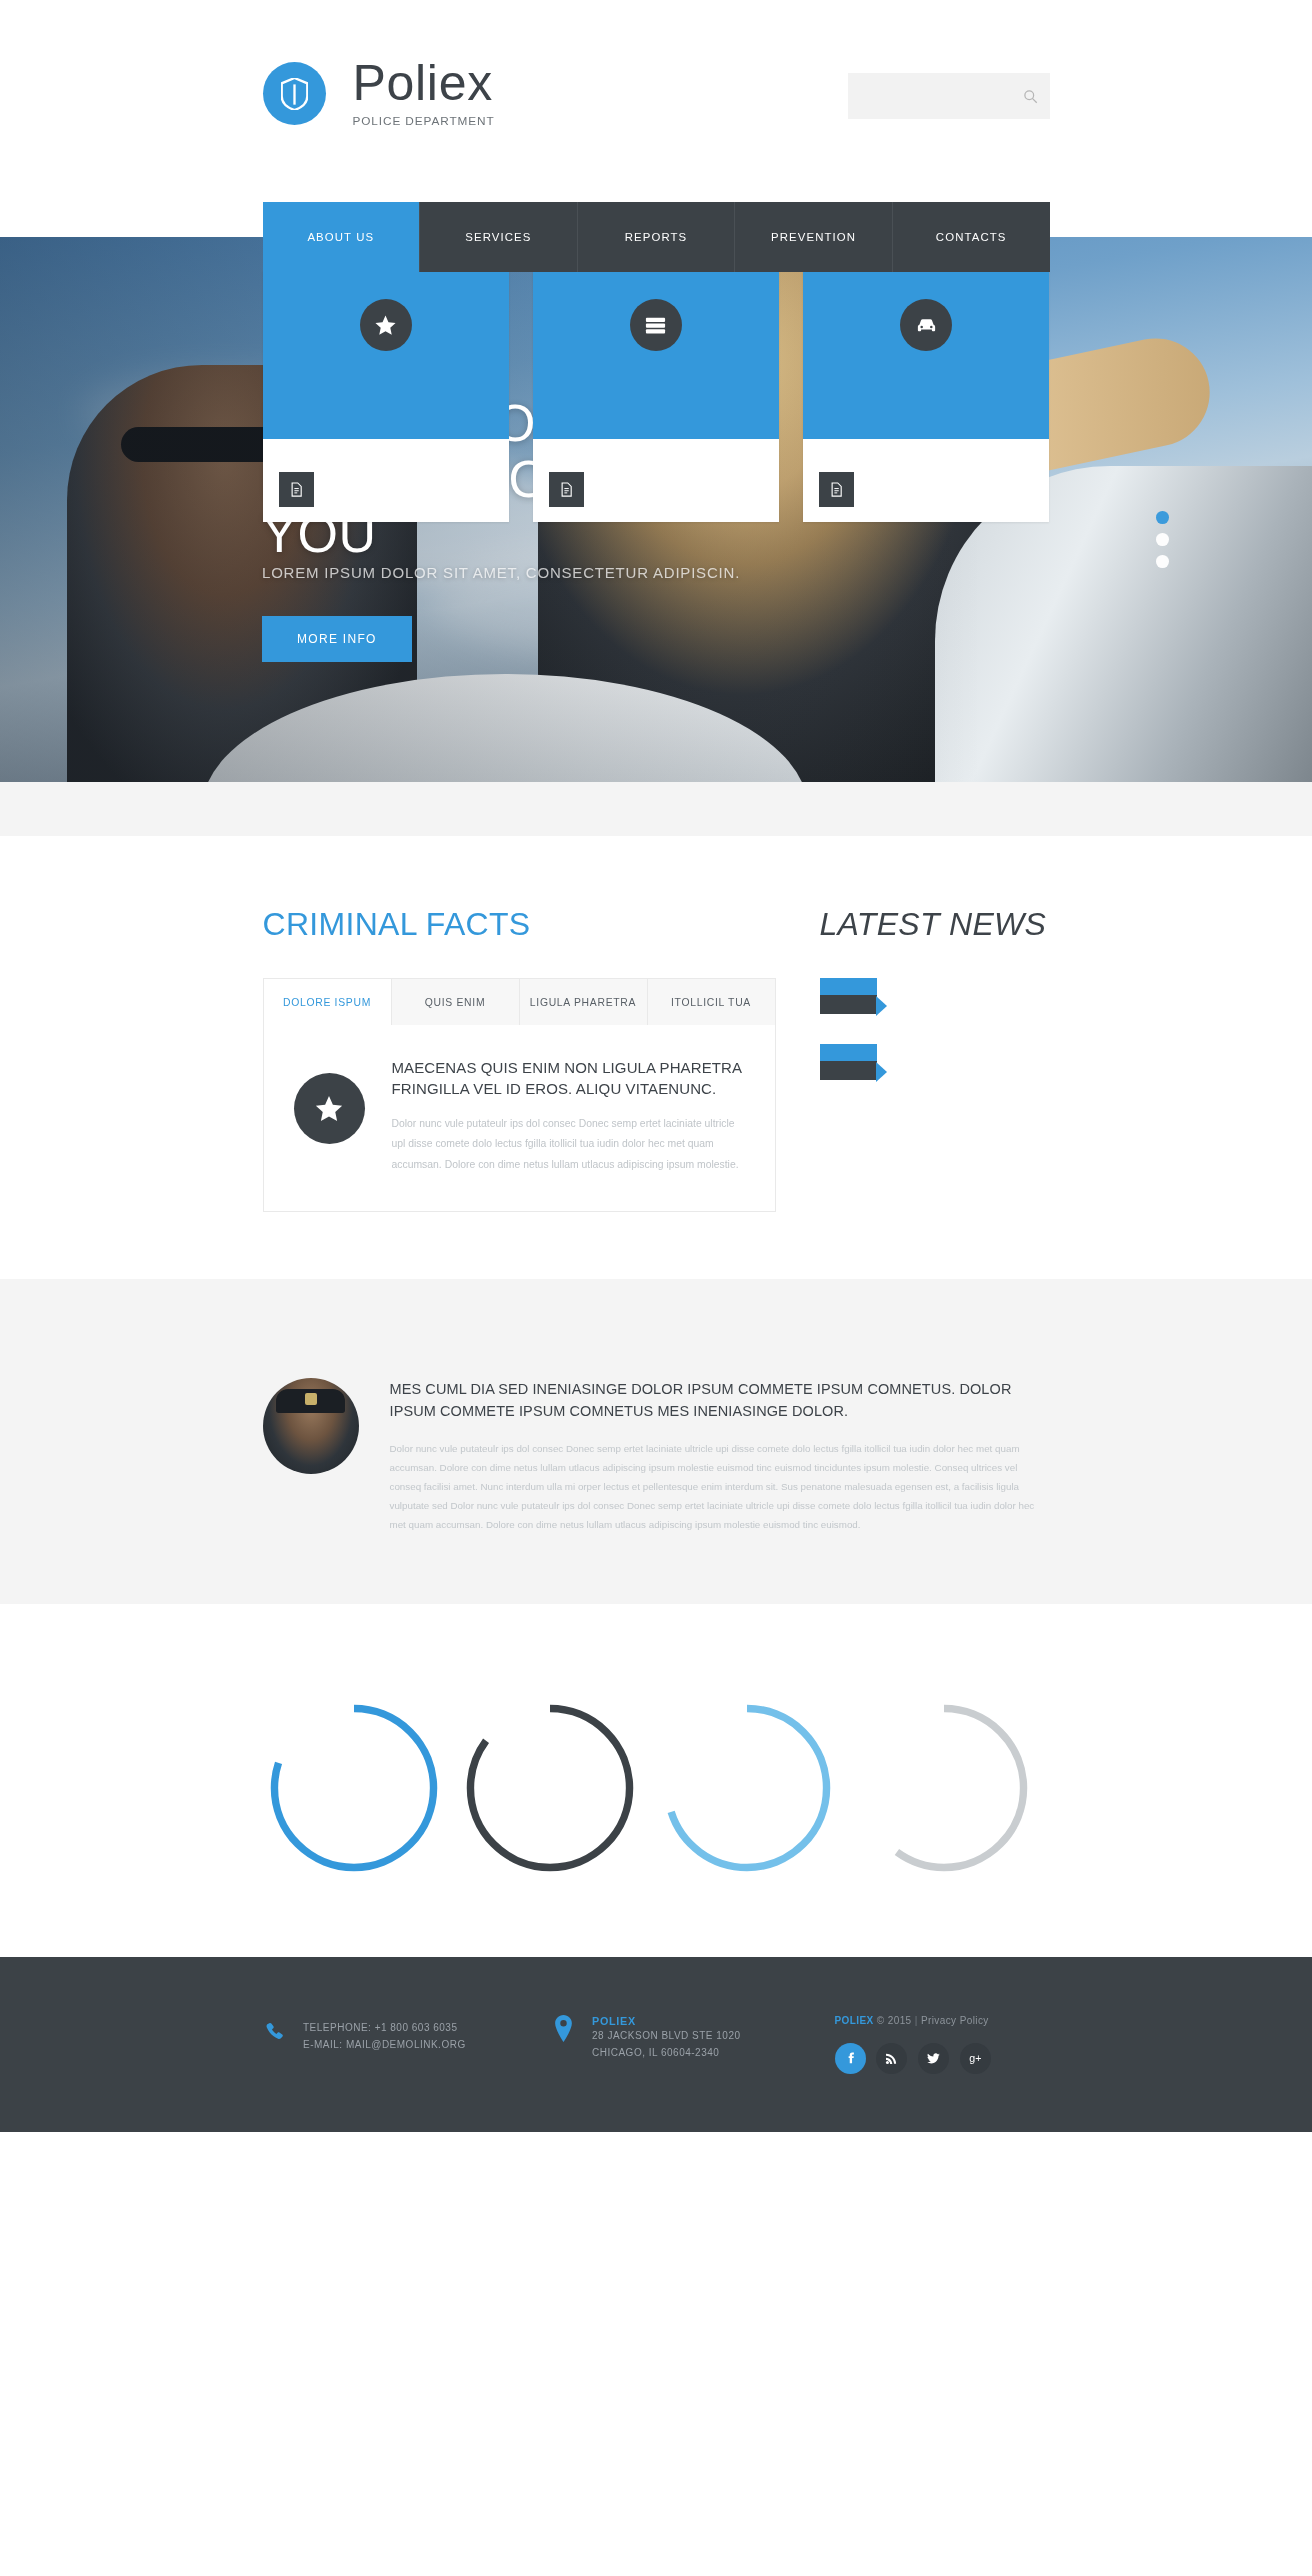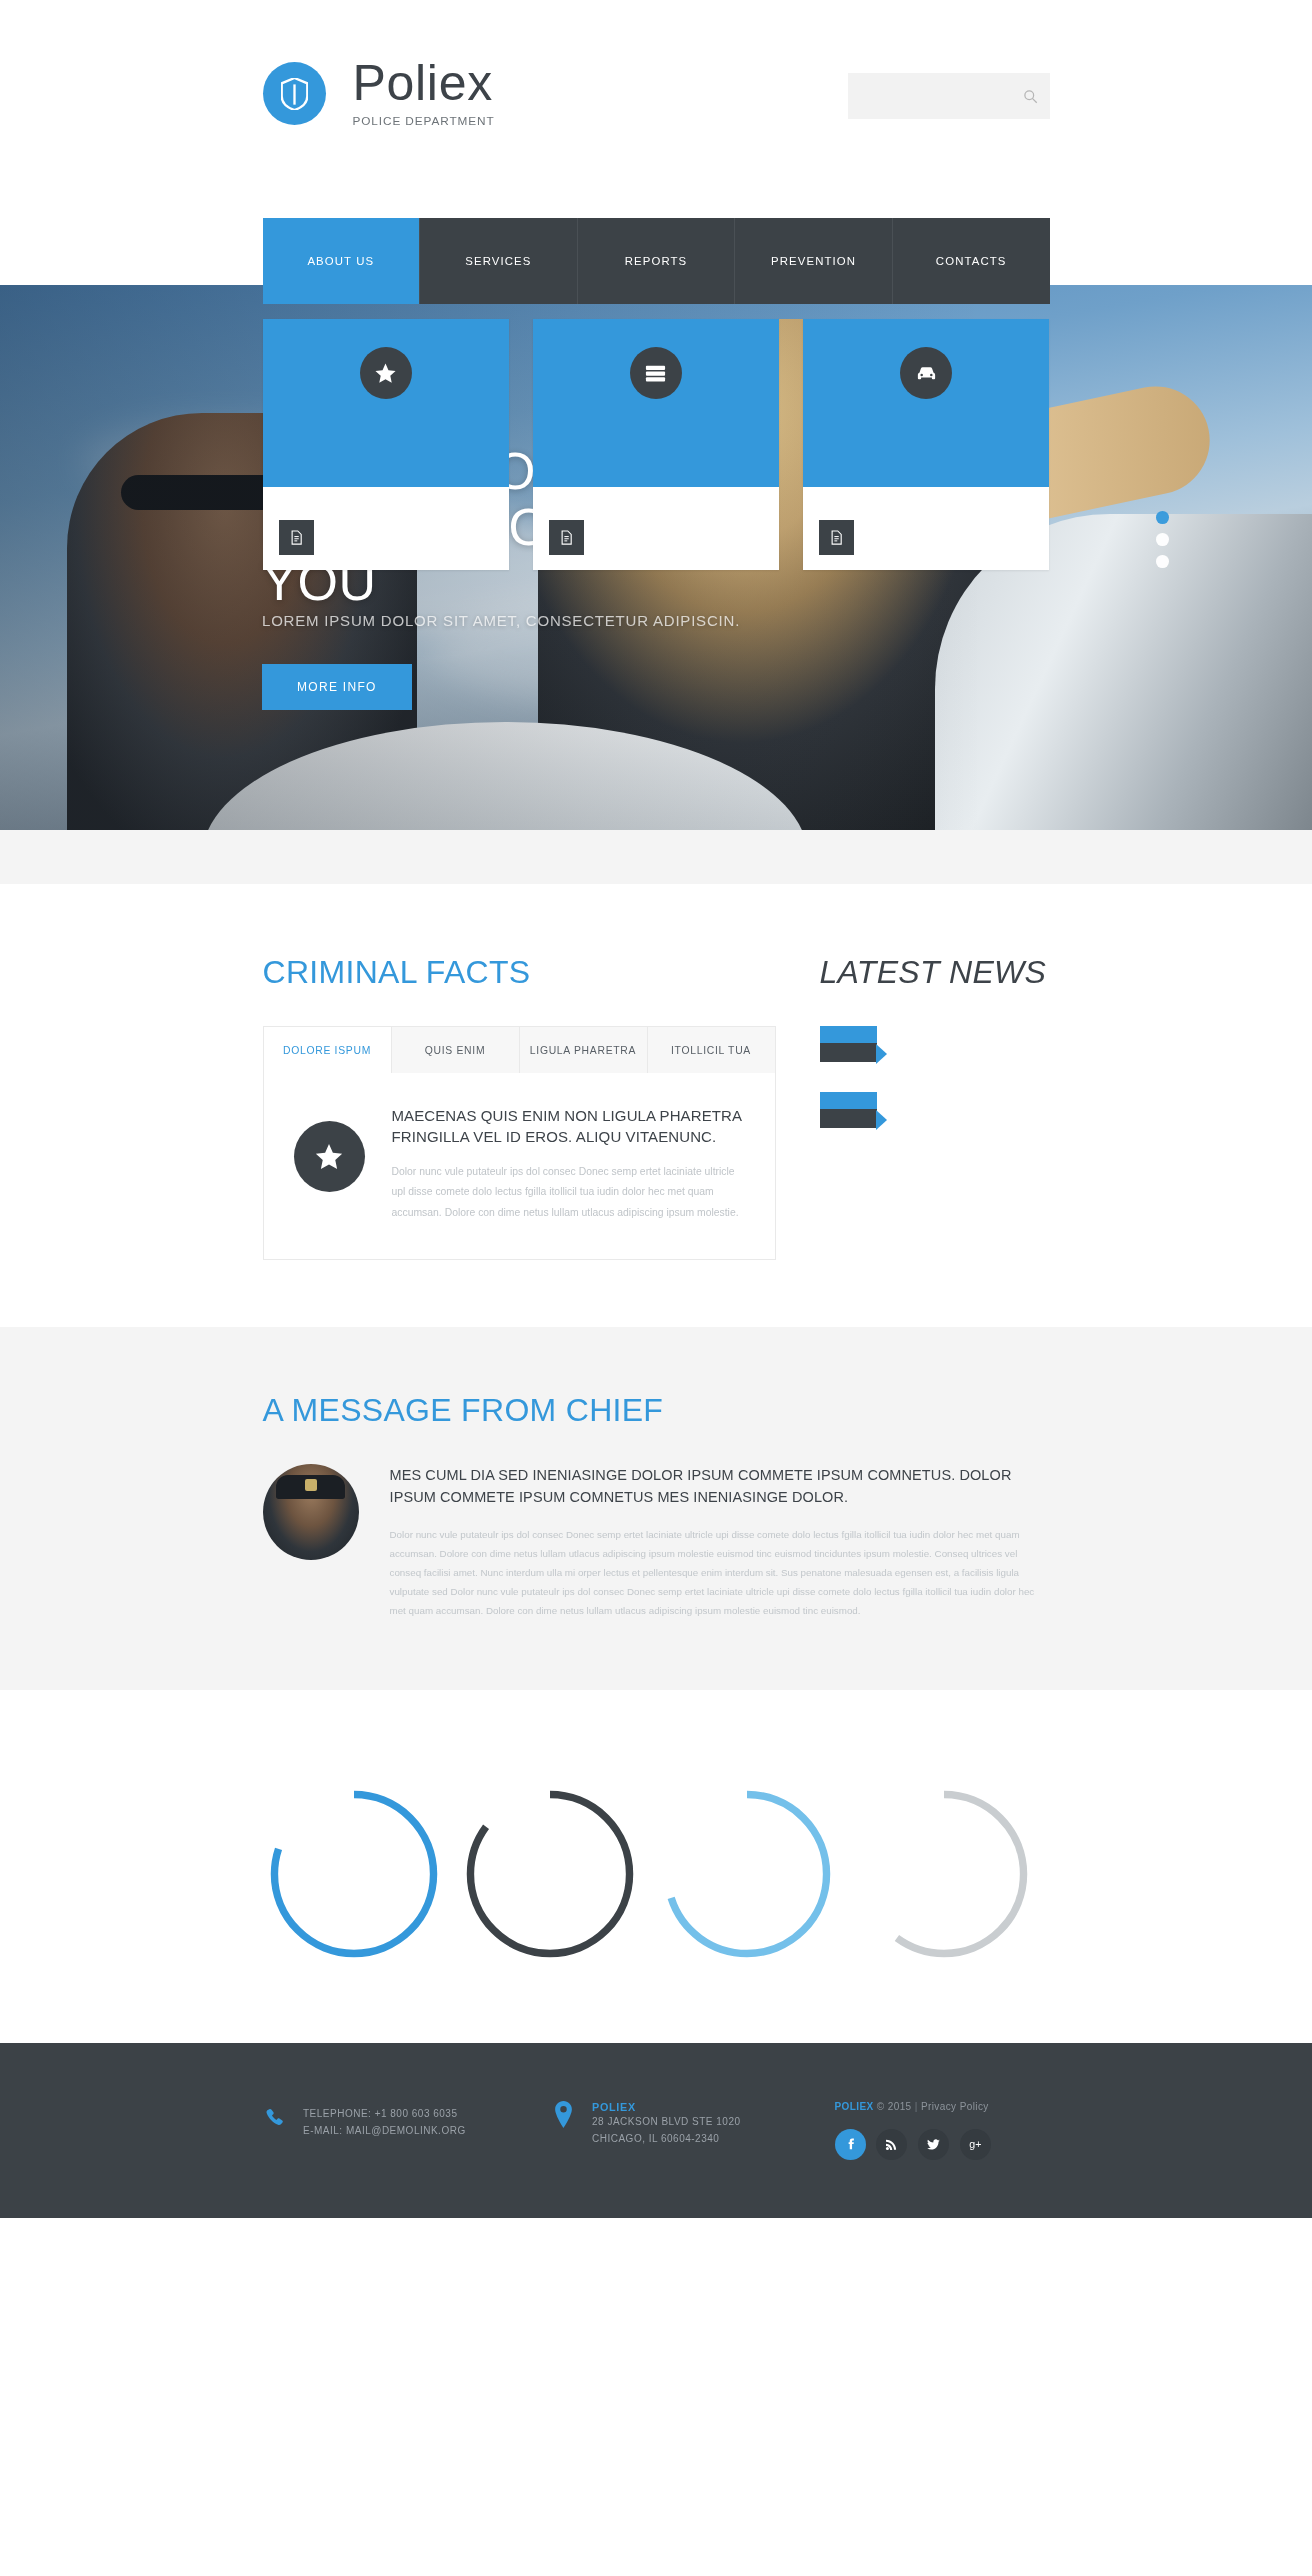--- a/index.html
+++ b/index.html
@@ -45,21 +45,21 @@
   }
   .search-btn {
     width: 38px; height: 100%; border:none; background:transparent; cursor:pointer;
     display:flex; align-items:center; justify-content:center;
   }
   .search-btn svg { width: 15px; height: 15px; }
 
   
   .nav-wrap { position: relative; z-index: 5; }
   .nav {
-    width: 787px; margin: 16px auto; display: flex; background: #3c4247; height: 86px;
+    width: 787px; margin: 0 auto; display: flex; background: #3c4247; height: 70px;
   }
   .nav-item {
     flex: 1; display:flex; align-items:center; justify-content:center;
     color:#ffffff; font-size: 11.4px; letter-spacing: 1.1px;
     border-right: 0.7px solid #4a5055; cursor: pointer; text-decoration:none;
     font-weight: 400;
   }
   .nav-item:last-child { border-right: none; }
   .nav-item.active { background: #3498db; }
 
@@ -447,21 +447,20 @@
                 <div class="news-text"></div>
               </div>
             </div>
           </div>
       </div>
     </div>
   </div>
 
   <div class="chief-section">
     <div class="container">
-      <div class="section-title">A MESSAGE FROM CHIEF</div>
       <div class="chief-row">
         <div class="chief-avatar">
             <span class="cap"></span>
             <span class="badge2"></span>
           </div>
         <div>
           <div class="chief-heading">MES CUML DIA SED INENIASINGE DOLOR IPSUM COMMETE IPSUM COMNETUS. DOLOR IPSUM COMMETE IPSUM COMNETUS MES INENIASINGE DOLOR.</div>
           <div class="chief-text">Dolor nunc vule putateulr ips dol consec Donec semp ertet laciniate ultricle upi disse comete dolo lectus fgilla itollicil tua iudin dolor hec met quam accumsan. Dolore con dime netus lullam utlacus adipiscing ipsum molestie euismod tinc euismod tinciduntes ipsum molestie. Conseq ultrices vel conseq facilisi amet. Nunc interdum ulla mi orper lectus et pellentesque enim interdum sit. Sus penatone malesuada egensen est, a facilisis ligula vulputate sed Dolor nunc vule putateulr ips dol consec Donec semp ertet laciniate ultricle upi disse comete dolo lectus fgilla itollicil tua iudin dolor hec met quam accumsan. Dolore con dime netus lullam utlacus adipiscing ipsum molestie euismod tinc euismod.</div>
         </div>
       </div>

